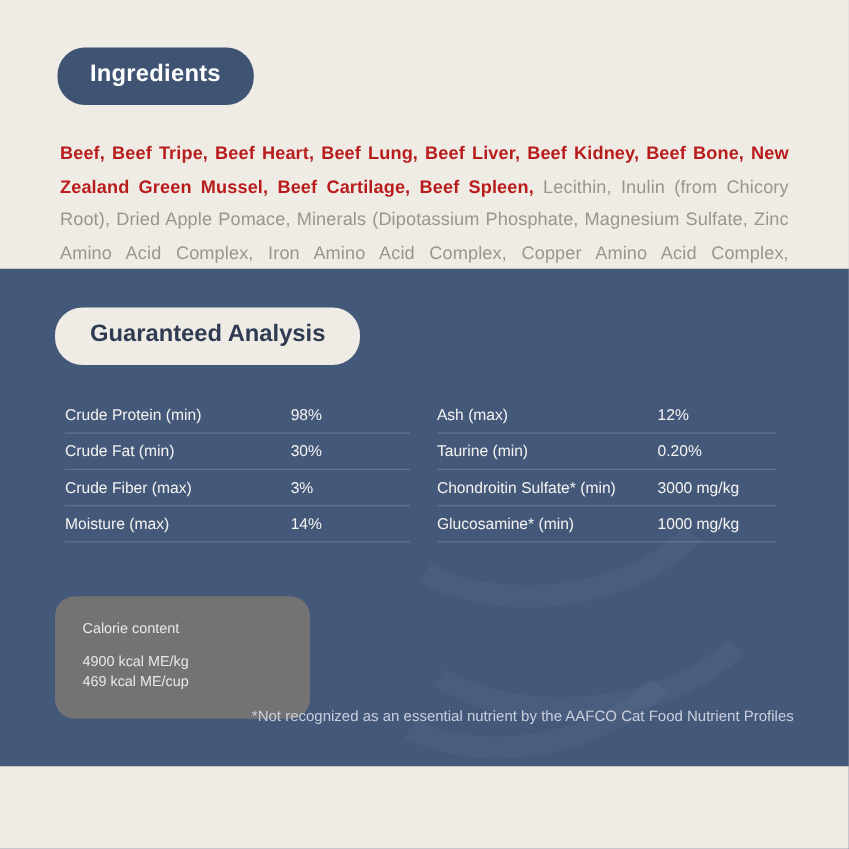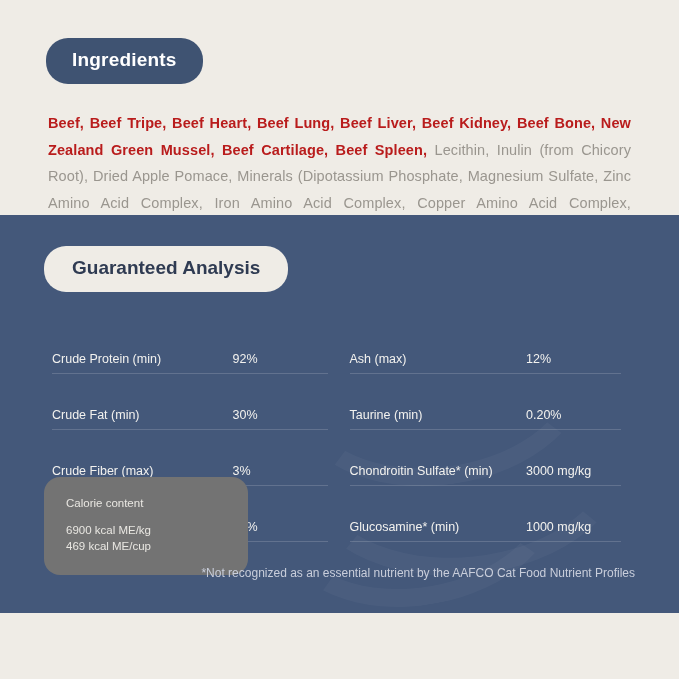--- a/index.html
+++ b/index.html
@@ -103,21 +103,20 @@
   }
   .ga-col.right { padding-left: 4px; }
   .ga-row {
     display: flex;
     justify-content: space-between;
     align-items: baseline;
     padding: 7px 0 7px 0;
     border-bottom: 1px solid rgba(255,255,255,0.16);
     font-size: 12.5px;
     color: #ffffff;
-    margin-top: 27px;
   }
   .ga-row:last-child { border-bottom: 1px solid rgba(255,255,255,0.16); }
   .ga-name { color: #f3f2ef; }
   .ga-value {
     color: #f3f2ef;
     min-width: 95px;
     text-align: left;
   }
 
   .calorie-box {
@@ -164,21 +163,21 @@
     <div class="swoosh s3"></div>
 
     <div class="pill-wrap-ga">
       <span class="pill-light">Guaranteed Analysis</span>
     </div>
 
     <div class="ga-table">
       <div class="ga-col left">
         <div class="ga-row">
           <span class="ga-name">Crude Protein (min)</span>
-          <span class="ga-value">92%</span>
+          <span class="ga-value">98%</span>
         </div>
         <div class="ga-row">
           <span class="ga-name">Crude Fat (min)</span>
           <span class="ga-value">30%</span>
         </div>
         <div class="ga-row">
           <span class="ga-name">Crude Fiber (max)</span>
           <span class="ga-value">3%</span>
         </div>
         <div class="ga-row">
@@ -202,20 +201,20 @@
         <div class="ga-row">
           <span class="ga-name">Glucosamine* (min)</span>
           <span class="ga-value">1000 mg/kg</span>
         </div>
       </div>
     </div>
 
     <div class="calorie-box">
       <div class="calorie-line">Calorie content</div>
       <div class="calorie-gap"></div>
-      <div class="calorie-line">6900 kcal ME/kg</div>
+      <div class="calorie-line">4900 kcal ME/kg</div>
       <div class="calorie-line">469 kcal ME/cup</div>
     </div>
 
     <div class="footnote">*Not recognized as an essential nutrient by the AAFCO Cat Food Nutrient Profiles</div>
   </section>
 
 </div>
 
 </body></html>

